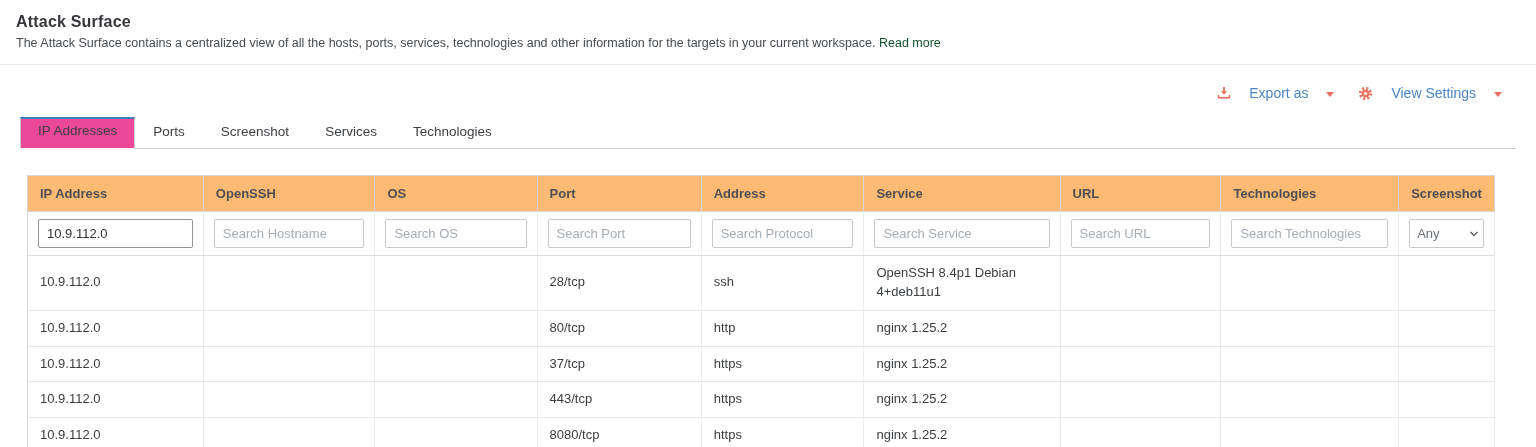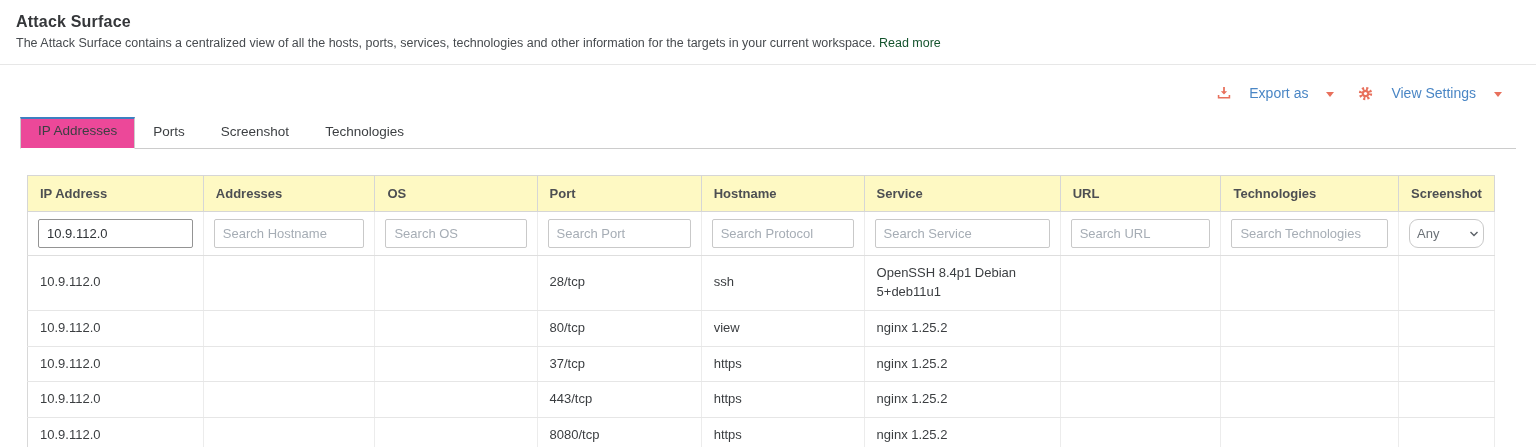--- a/index.html
+++ b/index.html
@@ -58,21 +58,21 @@
   }
 
   
   .table-wrap { margin: 26px 41px 0 27px; }
   table.attack-table {
     width: 100%; border-collapse: collapse;
     font-size: 13px; color: #3c3c3c;
     border: 1px solid #d8d8d8;
   }
   table.attack-table th {
-    background: #fef9c3; text-align: left;
+    background: #fdba74; text-align: left;
     font-size: 13px; font-weight: 700; color: #4d4f52;
     padding: 10px 12px;
     border: 1px solid #d6d6d6;
   }
   tr.filter-row td {
     padding: 7px 10px;
     border-right: 1px solid #ececec;
     border-bottom: 1px solid #dedede;
     background: #ffffff;
   }
@@ -80,21 +80,21 @@
     width: 100%; height: 29px; padding: 4px 8px;
     border: 1px solid #c9c9c9; border-radius: 2px;
     font-family: "Liberation Sans", sans-serif; font-size: 13px; color: #2f3337;
     background: #fff; outline: none;
   }
   .filter-input::placeholder { color: #a6adb5; }
   .filter-input.filled { border-color: #949494; }
   .select-wrap { position: relative; width: 60px; }
   .filter-select {
     width: 100%; height: 29px; padding: 4px 20px 4px 7px;
-    border: 1px solid #c9c9c9; border-radius: 9px;
+    border: 1px solid #c9c9c9; border-radius: 2px;
     font-family: "Liberation Sans", sans-serif; font-size: 13px; color: #6b7177;
     background: #fff; appearance: none; -webkit-appearance: none; outline: none;
   }
   .select-chevron {
     position: absolute; right: 5px; top: 50%; margin-top: -4px;
     pointer-events: none; display: block;
   }
   tbody.data-rows td {
     padding: 8px 12px;
     border-right: 1px solid #ececec;
@@ -136,43 +136,44 @@
     </span>
     <span>View Settings</span>
     <span class="caret-down"></span>
   </span>
 </div>
 
 <div class="tab-bar">
     <div class="tab active">IP Addresses</div>
     <div class="tab">Ports</div>
     <div class="tab">Screenshot</div>
+    <div class="tab">Services</div>
     <div class="tab">Technologies</div>
   </div>
 
 <div class="table-wrap">
   <table class="attack-table">
     <colgroup>
         <col style="width: 12.1%;">
         <col style="width: 11.8%;">
         <col style="width: 11.2%;">
         <col style="width: 11.3%;">
         <col style="width: 11.2%;">
         <col style="width: 13.5%;">
         <col style="width: 11.1%;">
         <col style="width: 12.2%;">
         <col style="width: 5.6%;">
       </colgroup>
     <thead>
       <tr>
           <th>IP Address</th>
-          <th>Addresses</th>
+          <th>OpenSSH</th>
           <th>OS</th>
           <th>Port</th>
-          <th>Hostname</th>
+          <th>Address</th>
           <th>Service</th>
           <th>URL</th>
           <th>Technologies</th>
           <th>Screenshot</th>
         </tr>
       <tr class="filter-row">
           <td><input class="filter-input filled" value="10.9.112.0" style=""></td>
           <td><input class="filter-input" placeholder="Search Hostname" style=""></td>
           <td><input class="filter-input" placeholder="Search OS" style=""></td>
           <td><input class="filter-input" placeholder="Search Port" style=""></td>
@@ -185,31 +186,31 @@
               </svg></span></td>
         </tr>
     </thead>
     <tbody class="data-rows">
         <tr>
           <td>10.9.112.0</td>
           <td></td>
           <td></td>
           <td>28/tcp</td>
           <td>ssh</td>
-          <td>OpenSSH 8.4p1 Debian 5+deb11u1</td>
+          <td>OpenSSH 8.4p1 Debian 4+deb11u1</td>
           <td></td>
           <td></td>
           <td></td>
         </tr>
         <tr>
           <td>10.9.112.0</td>
           <td></td>
           <td></td>
           <td>80/tcp</td>
-          <td>view</td>
+          <td>http</td>
           <td>nginx 1.25.2</td>
           <td></td>
           <td></td>
           <td></td>
         </tr>
         <tr>
           <td>10.9.112.0</td>
           <td></td>
           <td></td>
           <td>37/tcp</td>

